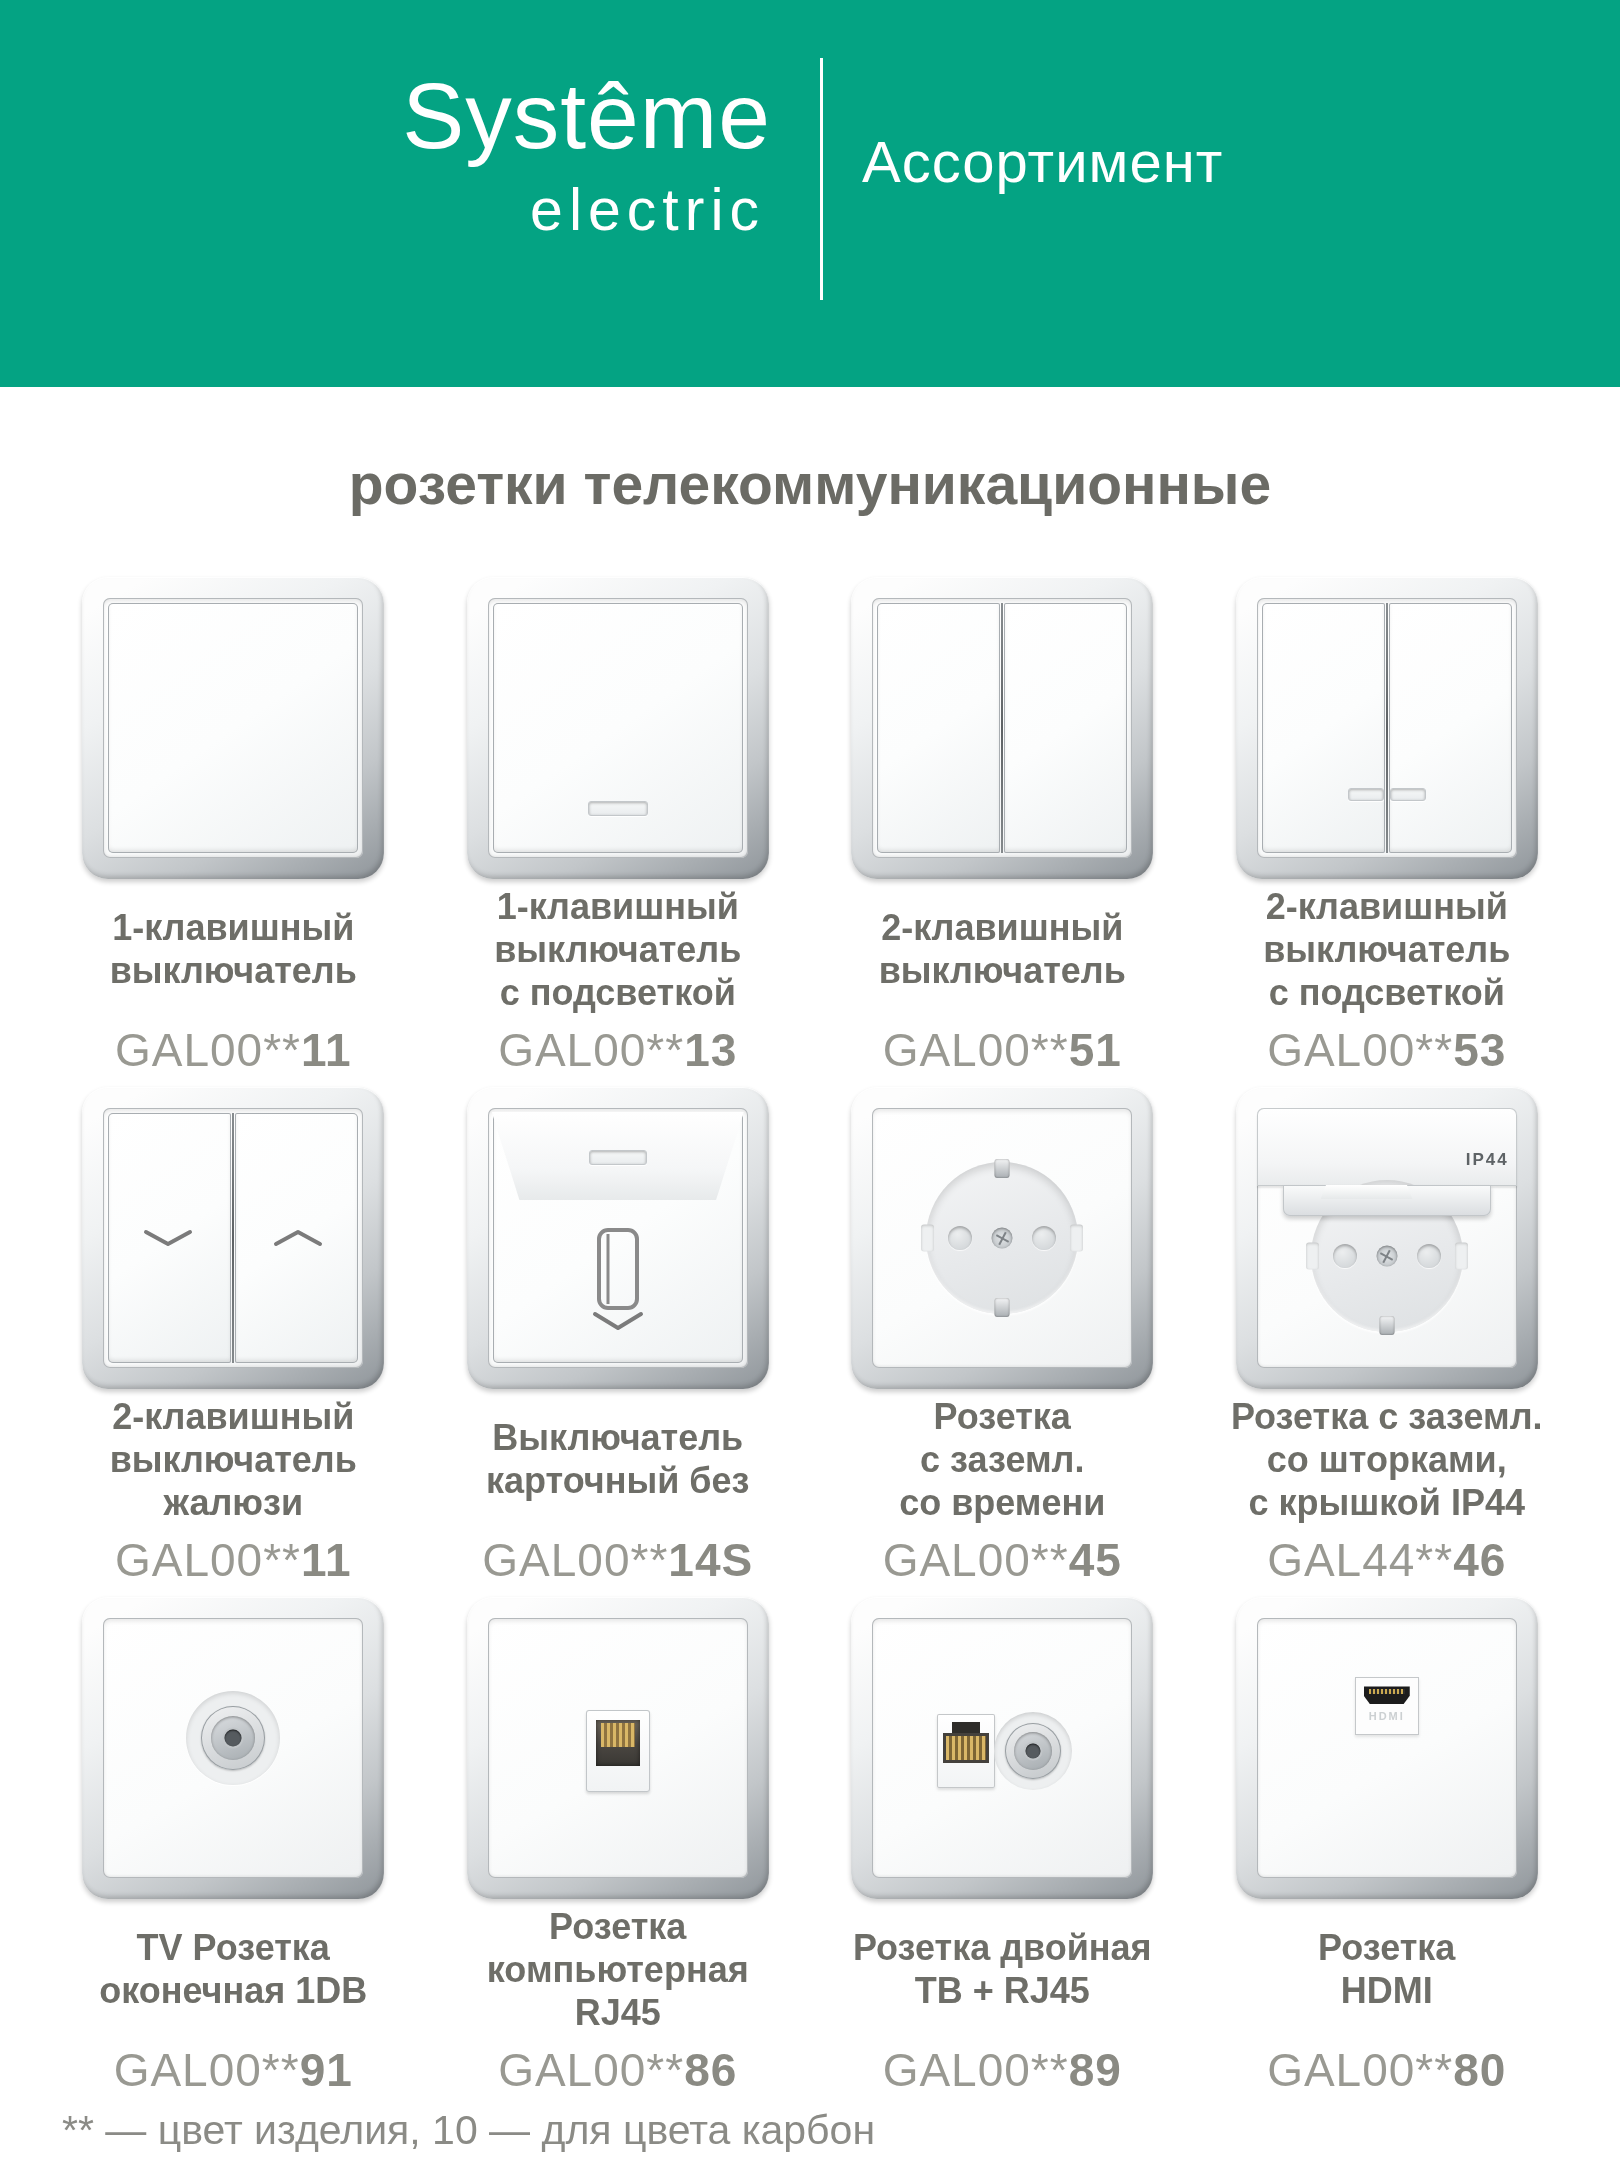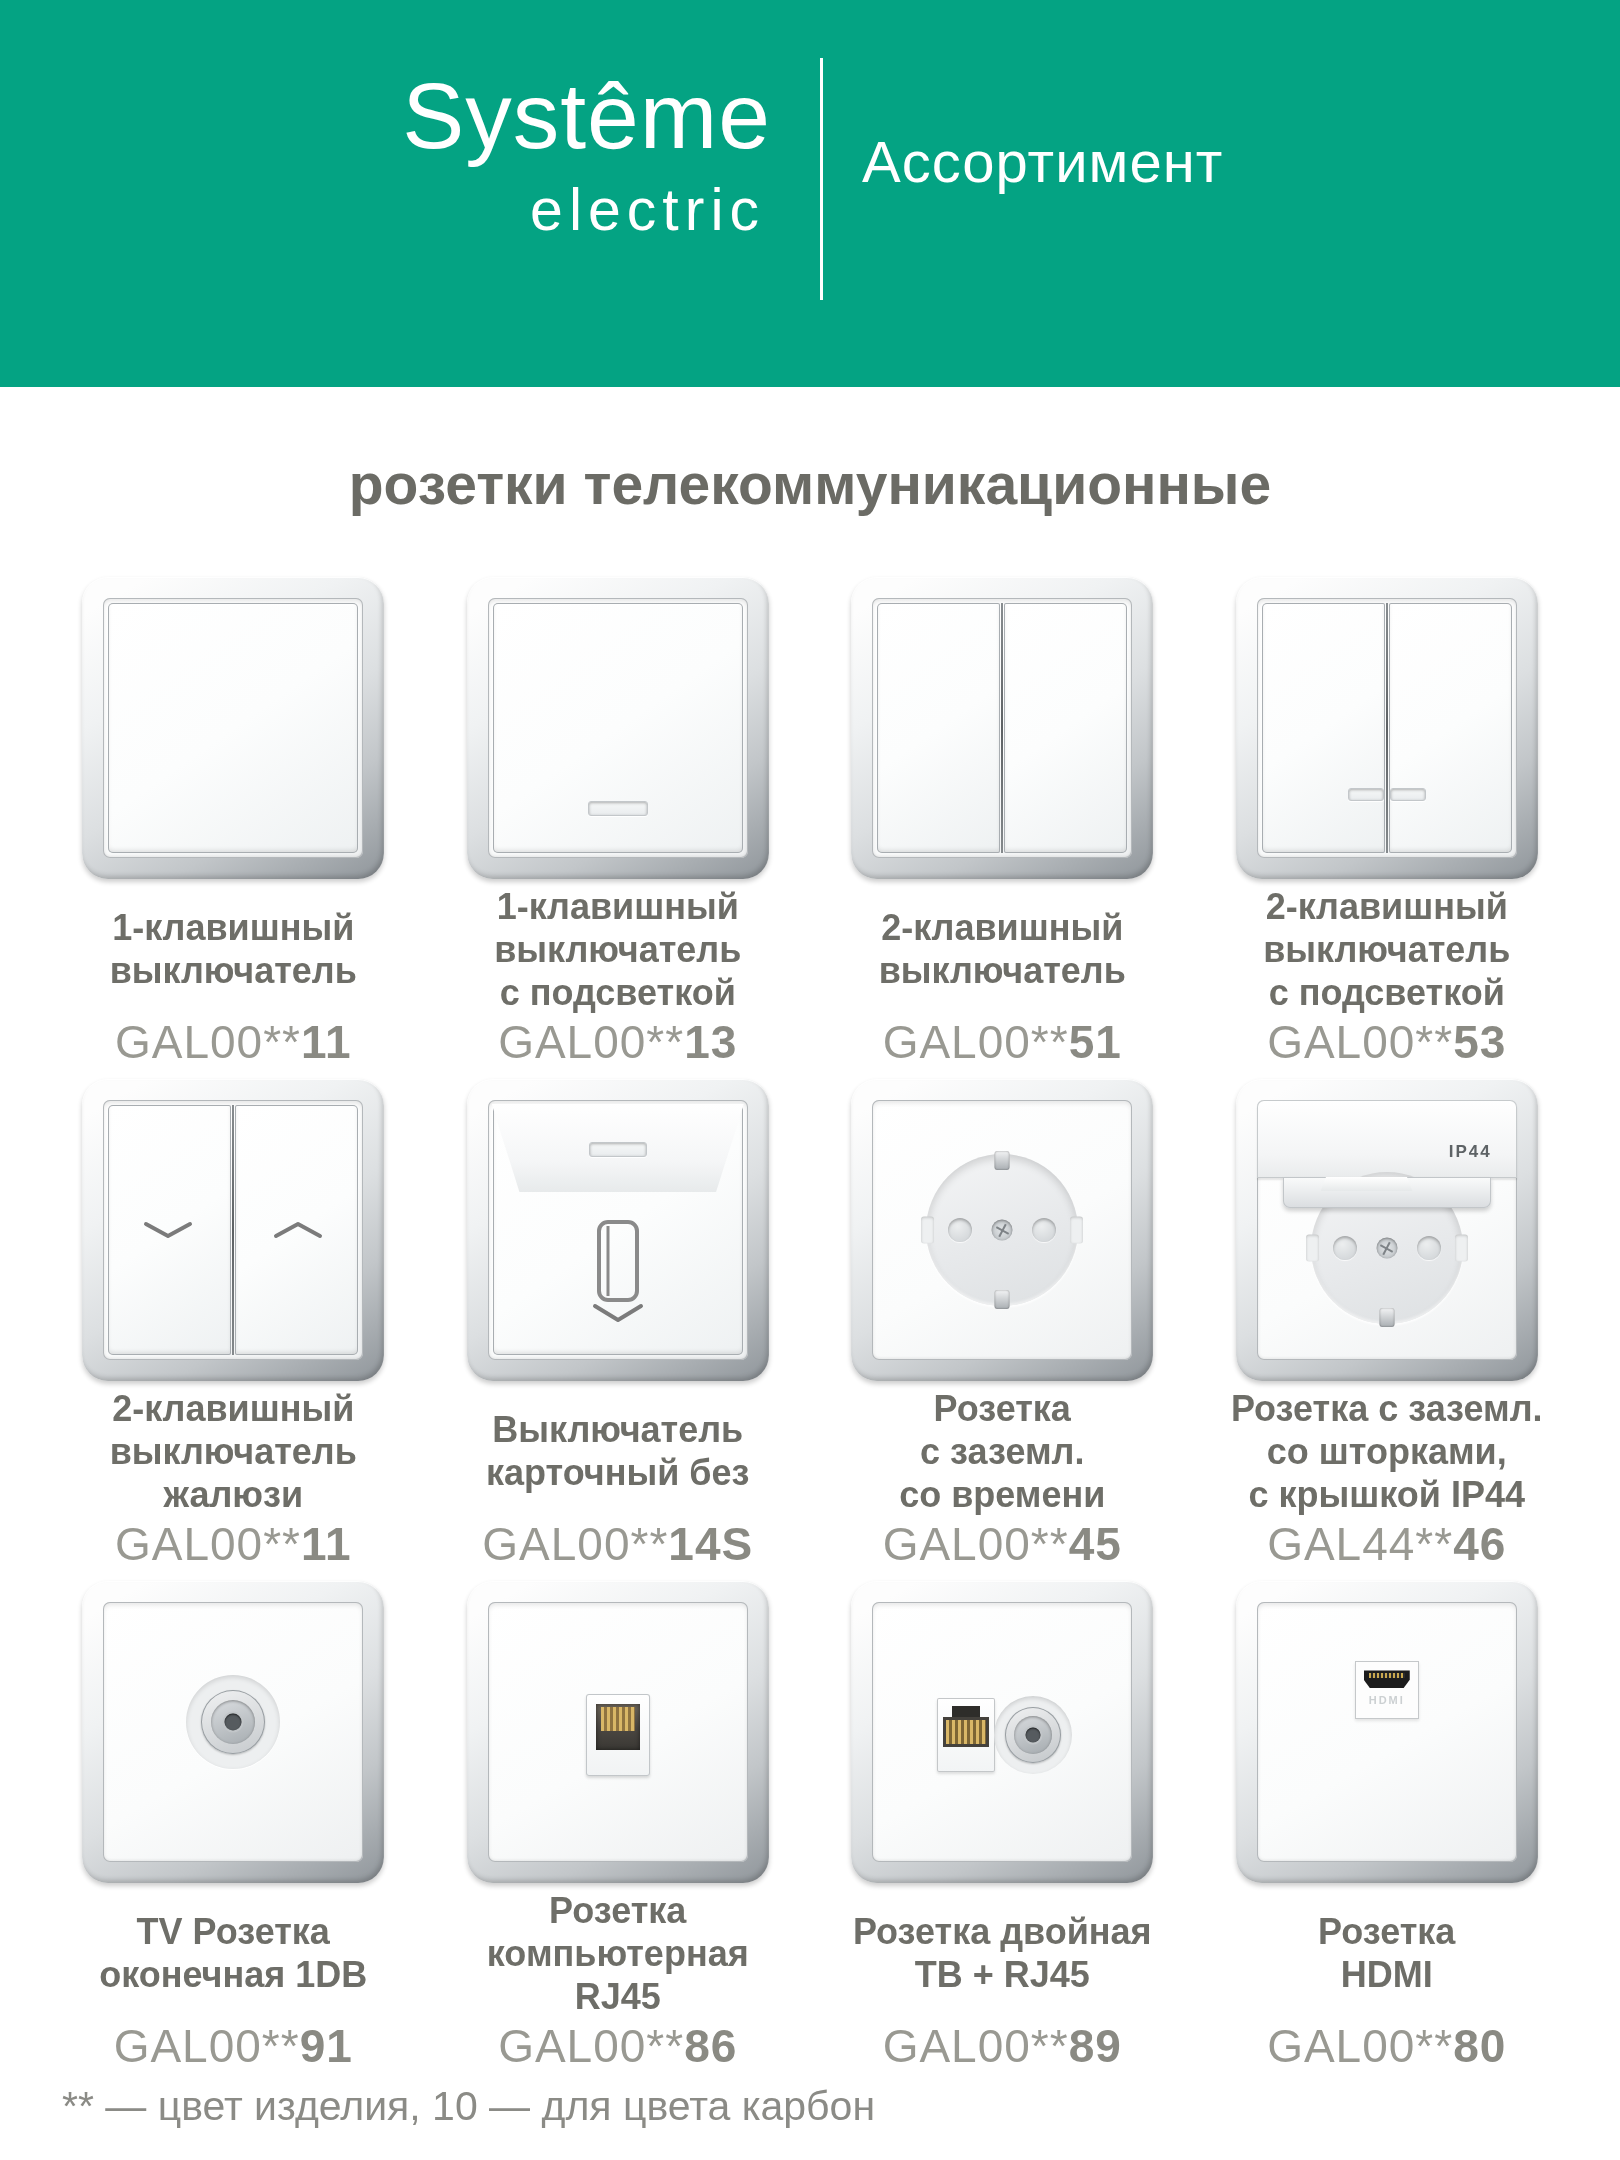--- a/index.html
+++ b/index.html
@@ -15,21 +15,21 @@
   .logo-2{display:block;font-size:59px;line-height:60px;font-weight:400;letter-spacing:6px;margin-top:16px;padding-right:6px;}
   .divider{position:absolute;left:820px;top:58px;width:3px;height:242px;background:#ffffff;}
   .banner-title{position:absolute;left:862px;top:128px;font-size:58px;font-weight:400;color:#ffffff;letter-spacing:1px;}
   
   .page-title{margin-top:54px;text-align:center;font-weight:700;font-size:57px;line-height:86px;color:#6b6b65;}
   
   .grid{display:grid;grid-template-columns:repeat(4,1fr);padding:0 41px;margin-top:50px;row-gap:10px;}
   .cell{display:flex;flex-direction:column;align-items:center;}
   .pname{height:128px;margin-top:6px;display:flex;flex-direction:column;justify-content:center;align-items:center;
          font-size:36px;font-weight:700;line-height:43px;color:#6e6e68;text-align:center;white-space:nowrap;}
-  .pcode{margin-top:2px;font-size:46px;color:#999992;letter-spacing:1px;text-align:center;}
+  .pcode{margin-top:10px;font-size:46px;color:#999992;letter-spacing:1px;text-align:center;}
   .pcode .cs{font-weight:700;color:#8a8a83;}
   .footnote{margin:10px 0 0 62px;font-size:41px;color:#8b8b86;}
   
   .pimg{position:relative;width:302px;height:302px;}
   .frame{position:absolute;inset:0;border-radius:26px;
     background:linear-gradient(150deg,#fdfdfd 8%,#f0f2f3 32%,#dcdfe1 55%,#c2c6c9 74%,#8f959a 100%);
     box-shadow:0 3px 5px rgba(0,0,0,.20), inset 0 1px 1px #ffffff, inset -2px -3px 5px rgba(0,0,0,.18);}
   .face{position:absolute;inset:21px;border-radius:7px;
     background:linear-gradient(150deg,#ffffff 0%,#fbfcfc 55%,#eef0f1 100%);
     box-shadow:inset 0 0 0 1px #b4b8bb, inset 0 3px 5px rgba(0,0,0,.10), inset 0 -2px 3px rgba(0,0,0,.08);}
@@ -78,21 +78,21 @@
   .clip{position:absolute;left:50%;transform:translateX(-50%);width:15px;height:19px;border-radius:3px;
     background:linear-gradient(180deg,#f3f4f5,#a9aeb2);box-shadow:inset 0 0 2px rgba(0,0,0,.45);}
   .clip.top{top:-3px;} .clip.bot{bottom:-3px;}
   .notch{position:absolute;top:50%;transform:translateY(-50%);width:13px;height:27px;border-radius:3px;
     background:#eef0f1;box-shadow:inset 0 1px 3px rgba(0,0,0,.20);}
   .notch.l{left:-5px;} .notch.r{right:-5px;}
   
   .lid-band{position:absolute;left:0;right:0;top:0;height:78px;border-radius:7px 7px 0 0;
     background:linear-gradient(180deg,#ffffff 0%,#f4f5f6 70%,#e9ebec 100%);
     box-shadow:inset 0 0 0 1px #c6cacc, 0 2px 2px rgba(0,0,0,.10);}
-  .ip44-label{position:absolute;top:42px;right:25px;font-size:17px;font-weight:700;color:#5e6366;letter-spacing:2px;}
+  .ip44-label{position:absolute;top:42px;right:8px;font-size:17px;font-weight:700;color:#5e6366;letter-spacing:2px;}
   .lid-ledge{position:absolute;top:77px;left:26px;right:26px;height:31px;border-radius:0 0 7px 7px;
     background:linear-gradient(180deg,#fafbfb,#dadde0);
     box-shadow:0 3px 4px rgba(0,0,0,.18), inset 0 0 0 1px #c2c6c9;z-index:3;}
   .lid-ledge::before{content:"";position:absolute;left:50%;top:0;transform:translateX(-72%);width:92px;height:14px;
     background:linear-gradient(180deg,#ffffff,#e6e9ea);clip-path:polygon(6% 0,94% 0,100% 100%,0 100%);}
   .socket-circle.ip44pos{top:57%;z-index:2;}
   
   .coax-well{position:absolute;left:50%;top:46%;transform:translate(-50%,-50%);width:94px;height:94px;border-radius:50%;
     background:#edeff0;box-shadow:inset 0 2px 5px rgba(0,0,0,.13), 0 1px 1px #ffffff;}
   .coax{position:absolute;left:50%;top:46%;transform:translate(-50%,-50%);width:64px;height:64px;border-radius:50%;

